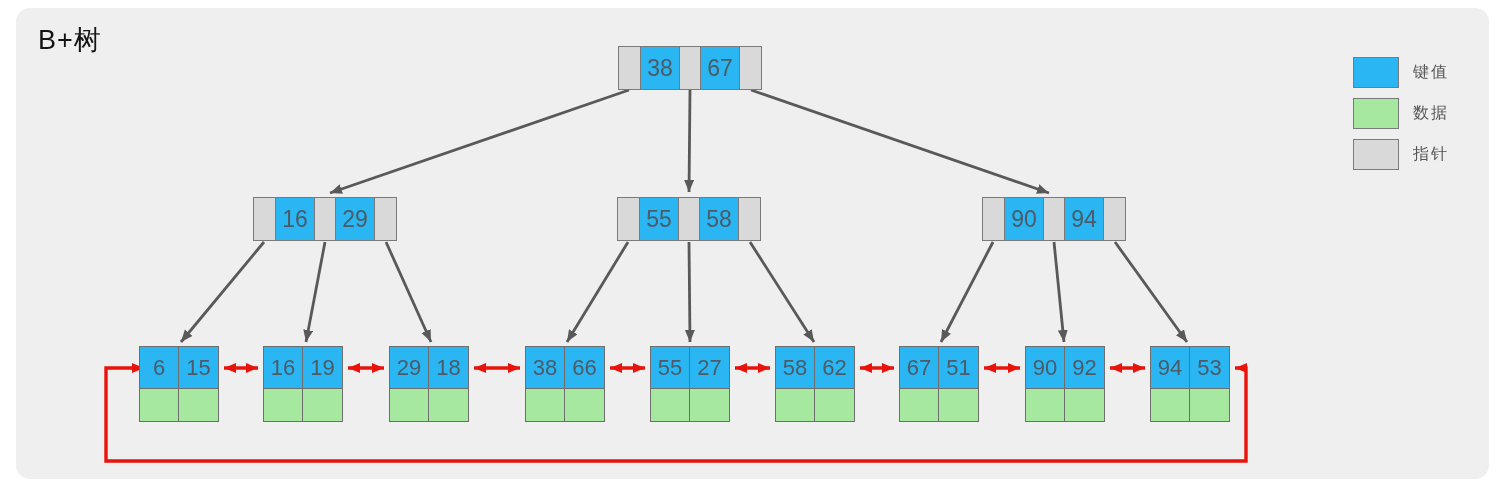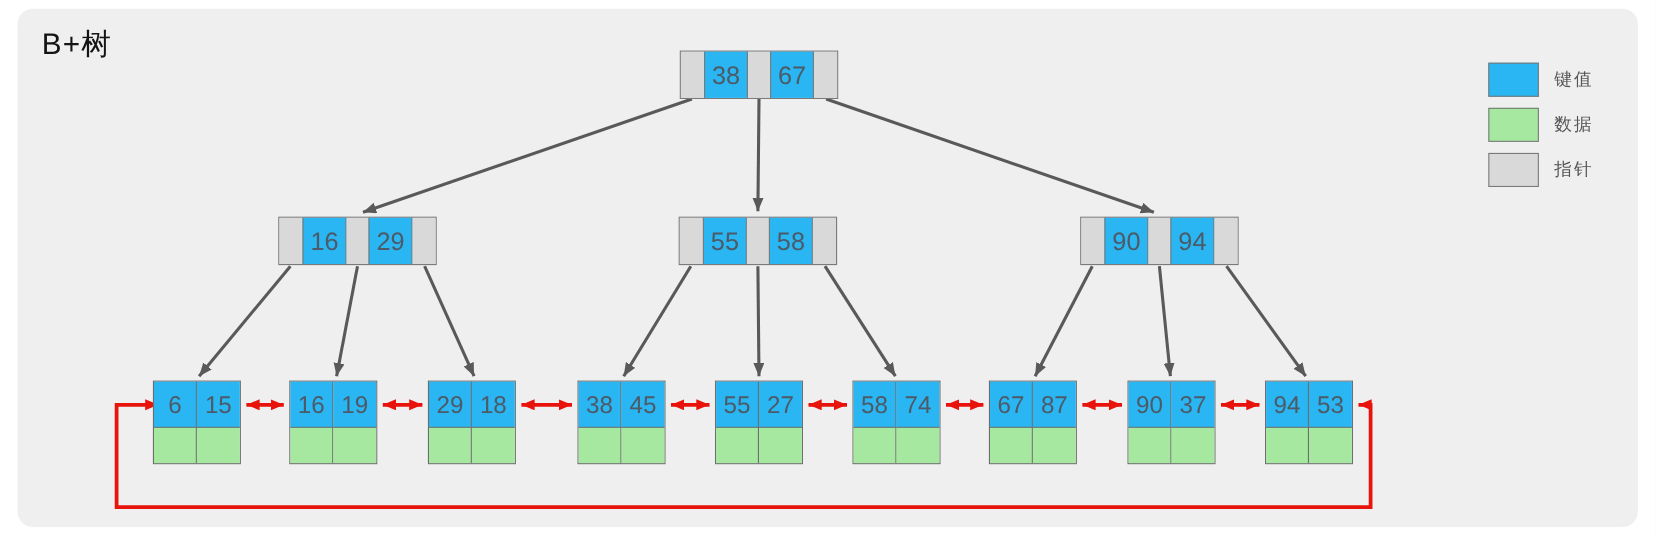--- a/index.html
+++ b/index.html
@@ -119,45 +119,45 @@
     <div class="dcell"></div>
   </div>
   <div class="leaf" style="left:389px;top:346px">
     <div class="kcell k1">29</div>
     <div class="kcell">18</div>
     <div class="dcell d1"></div>
     <div class="dcell"></div>
   </div>
   <div class="leaf" style="left:525px;top:346px">
     <div class="kcell k1">38</div>
-    <div class="kcell">45</div>
+    <div class="kcell">66</div>
     <div class="dcell d1"></div>
     <div class="dcell"></div>
   </div>
   <div class="leaf" style="left:650px;top:346px">
     <div class="kcell k1">55</div>
     <div class="kcell">27</div>
     <div class="dcell d1"></div>
     <div class="dcell"></div>
   </div>
   <div class="leaf" style="left:775px;top:346px">
     <div class="kcell k1">58</div>
-    <div class="kcell">74</div>
+    <div class="kcell">62</div>
     <div class="dcell d1"></div>
     <div class="dcell"></div>
   </div>
   <div class="leaf" style="left:899px;top:346px">
     <div class="kcell k1">67</div>
-    <div class="kcell">87</div>
+    <div class="kcell">51</div>
     <div class="dcell d1"></div>
     <div class="dcell"></div>
   </div>
   <div class="leaf" style="left:1025px;top:346px">
     <div class="kcell k1">90</div>
-    <div class="kcell">37</div>
+    <div class="kcell">92</div>
     <div class="dcell d1"></div>
     <div class="dcell"></div>
   </div>
   <div class="leaf" style="left:1150px;top:346px">
     <div class="kcell k1">94</div>
     <div class="kcell">53</div>
     <div class="dcell d1"></div>
     <div class="dcell"></div>
   </div>
 

